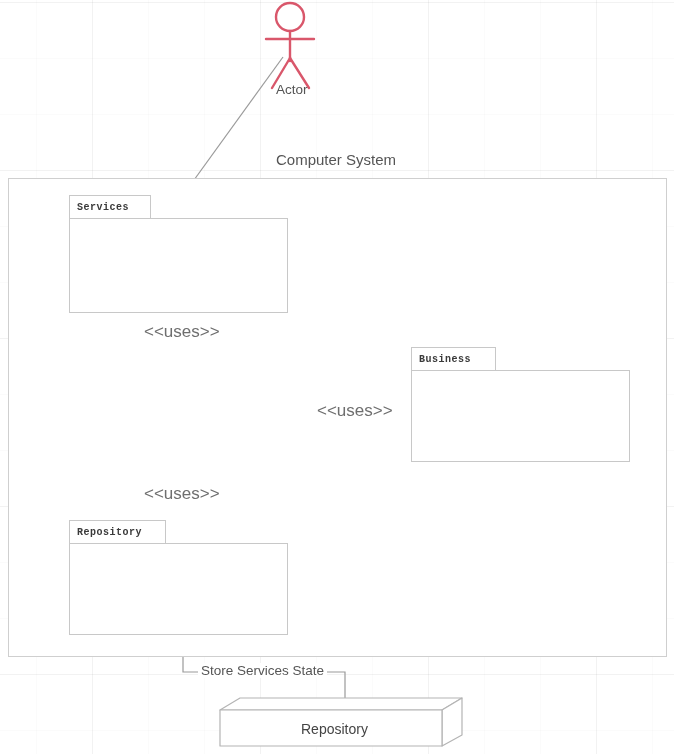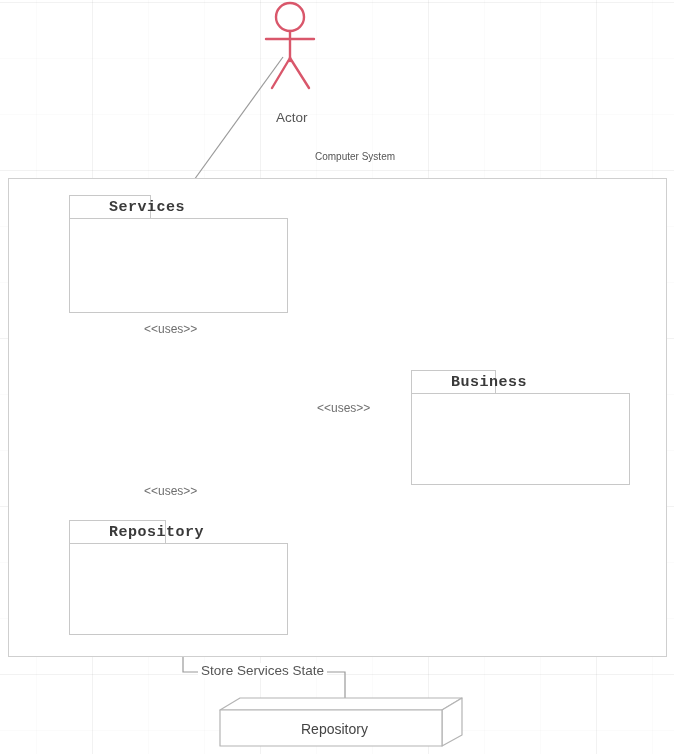--- a/index.html
+++ b/index.html
@@ -37,54 +37,52 @@
     box-sizing: border-box;
     border: 1px solid #c8c8c8;
     background: #ffffff;
     display: flex;
     align-items: center;
     padding-left: 7px;
     z-index: 3;
   }
   .pkg-tab-label {
     font-family: "Liberation Mono", "DejaVu Sans Mono", monospace;
-    font-size: 15px;
+    font-size: 10px;
     font-weight: 700;
     color: #3a3a3a;
     letter-spacing: 0.5px;
     white-space: nowrap;
-    margin-left: 32px;
   }
   .pkg-body {
     position: absolute;
     left: 0;
     box-sizing: border-box;
     border: 1px solid #c8c8c8;
     background: #ffffff;
     z-index: 2;
   }
   
   .boundary {
     position: absolute;
     box-sizing: border-box;
     border: 1px solid #cfcfcf;
     background: #ffffff;
     z-index: 1;
   }
   .boundary-label {
     position: absolute;
-    font-size: 10px;
+    font-size: 15px;
     color: #555555;
     white-space: nowrap;
     z-index: 4;
-    margin-left: 39px;
   }
   .uses-label {
     position: absolute;
-    font-size: 12px;
+    font-size: 17px;
     color: #6e6e6e;
     white-space: nowrap;
     background: #ffffff;
     padding: 0 2px;
     z-index: 6;
   }
   .edge-label {
     position: absolute;
     font-size: 13.5px;
     color: #555555;
@@ -141,38 +139,38 @@
   <svg class="layer" viewBox="0 0 674 754">
     <g stroke="#d9576b" stroke-width="2.4" fill="none" stroke-linecap="round">
       <circle cx="290" cy="17" r="14"></circle>
       <line x1="290" y1="31" x2="290" y2="61"></line>
       <line x1="266" y1="39" x2="314" y2="39"></line>
       <line x1="290" y1="58" x2="272" y2="88"></line>
       <line x1="290" y1="58" x2="309" y2="88"></line>
     </g>
   </svg>
 
-  <div class="actor-label" style="left:276px; top:110px;">Actor</div>
+  <div class="actor-label" style="left:276px; top:82px;">Actor</div>
 
   <div class="pkg" style="left:69px; top:195px; width:219px; height:118px;">
     <div class="pkg-tab" style="width:82px; height:24px;">
       <span class="pkg-tab-label">Services</span>
     </div>
     <div class="pkg-body" style="top:23px; width:219px; height:95px;"></div>
   </div>
 
 
   <div class="pkg" style="left:69px; top:520px; width:219px; height:115px;">
     <div class="pkg-tab" style="width:97px; height:24px;">
       <span class="pkg-tab-label">Repository</span>
     </div>
     <div class="pkg-body" style="top:23px; width:219px; height:92px;"></div>
   </div>
 
-  <div class="pkg" style="left:411px; top:370px; width:255px; height:115px;">
+  <div class="pkg" style="left:411px; top:347px; width:255px; height:115px;">
     <div class="pkg-tab" style="width:85px; height:24px;">
       <span class="pkg-tab-label">Business</span>
     </div>
     <div class="pkg-body" style="top:23px; width:219px; height:92px;"></div>
   </div>
 
   <div class="uses-label" style="left:142px; top:322px;">&lt;&lt;uses&gt;&gt;</div>
 
   <div class="uses-label" style="left:142px; top:484px;">&lt;&lt;uses&gt;&gt;</div>
 

